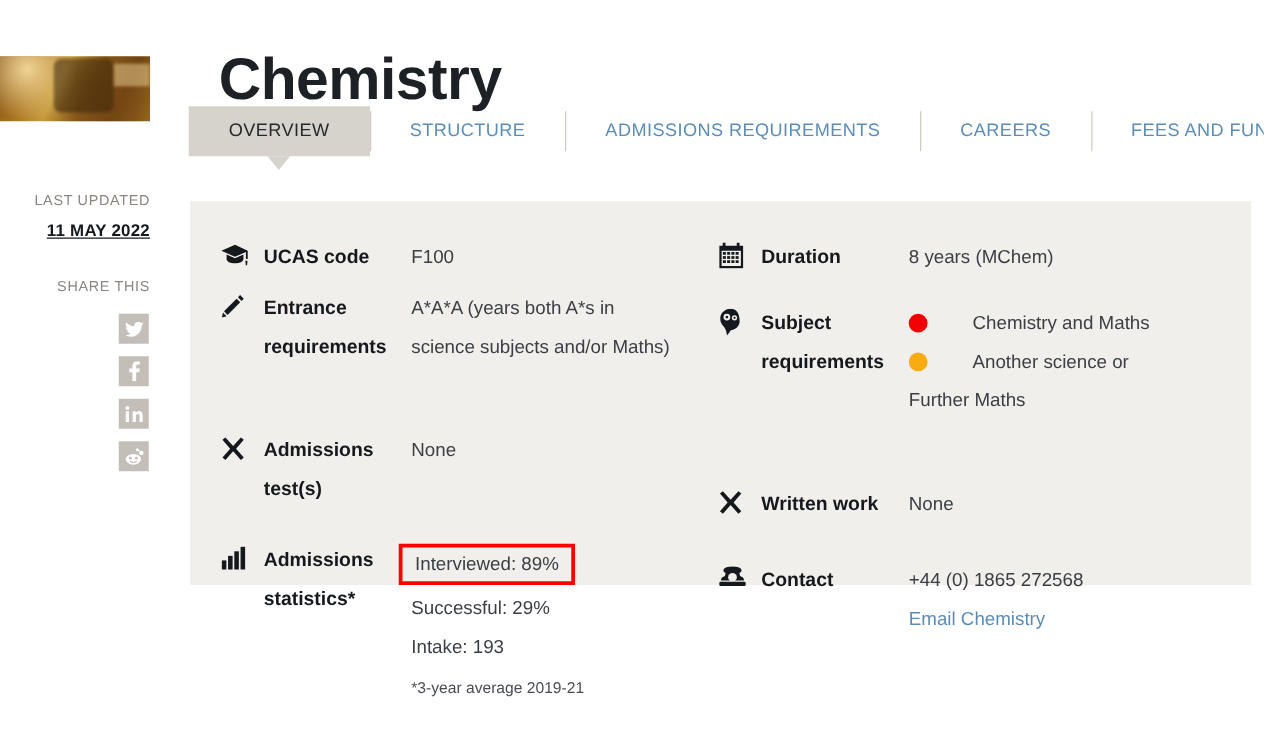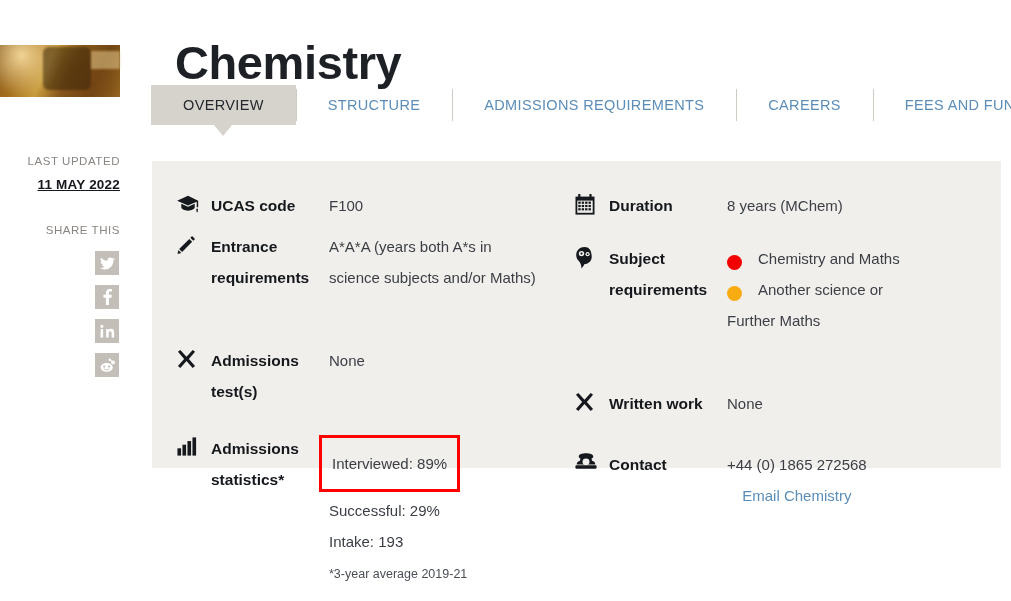--- a/index.html
+++ b/index.html
@@ -162,35 +162,34 @@
   .row-value .sub {
     font-size: 12.5px;
     color: #4a4e54;
     line-height: 26px;
     display: block;
     margin-top: 4px;
   }
   .link {
     color: #5b8db8;
     cursor: pointer;
-    text-align: center;
-  }
-  .bullet-line { display: flex; align-items: center; }
+  }
+  .bullet-line { display: flex; align-items: flex-start; gap: 20px; }
   .dot {
     width: 15px; height: 15px; border-radius: 50%;
     margin-top: 8px; margin-right: 16px;
     flex: 0 0 auto;
   }
   .bullet-text { line-height: 31px; }
 
   
   .highlight-box {
     display: inline-block;
     border: 3px solid #6d28d9;
-    padding: 12px 10px;
+    padding: 0 10px;
     line-height: 27px;
     margin: 2px 0 3px -10px;
   }
 
   
   #row-ucas      { margin-top: 29px; }
   #row-entrance  { margin-top: 10px; }
   #row-admtest   { margin-top: 52px; }
   #row-admstats  { margin-top: 26px; }
 

